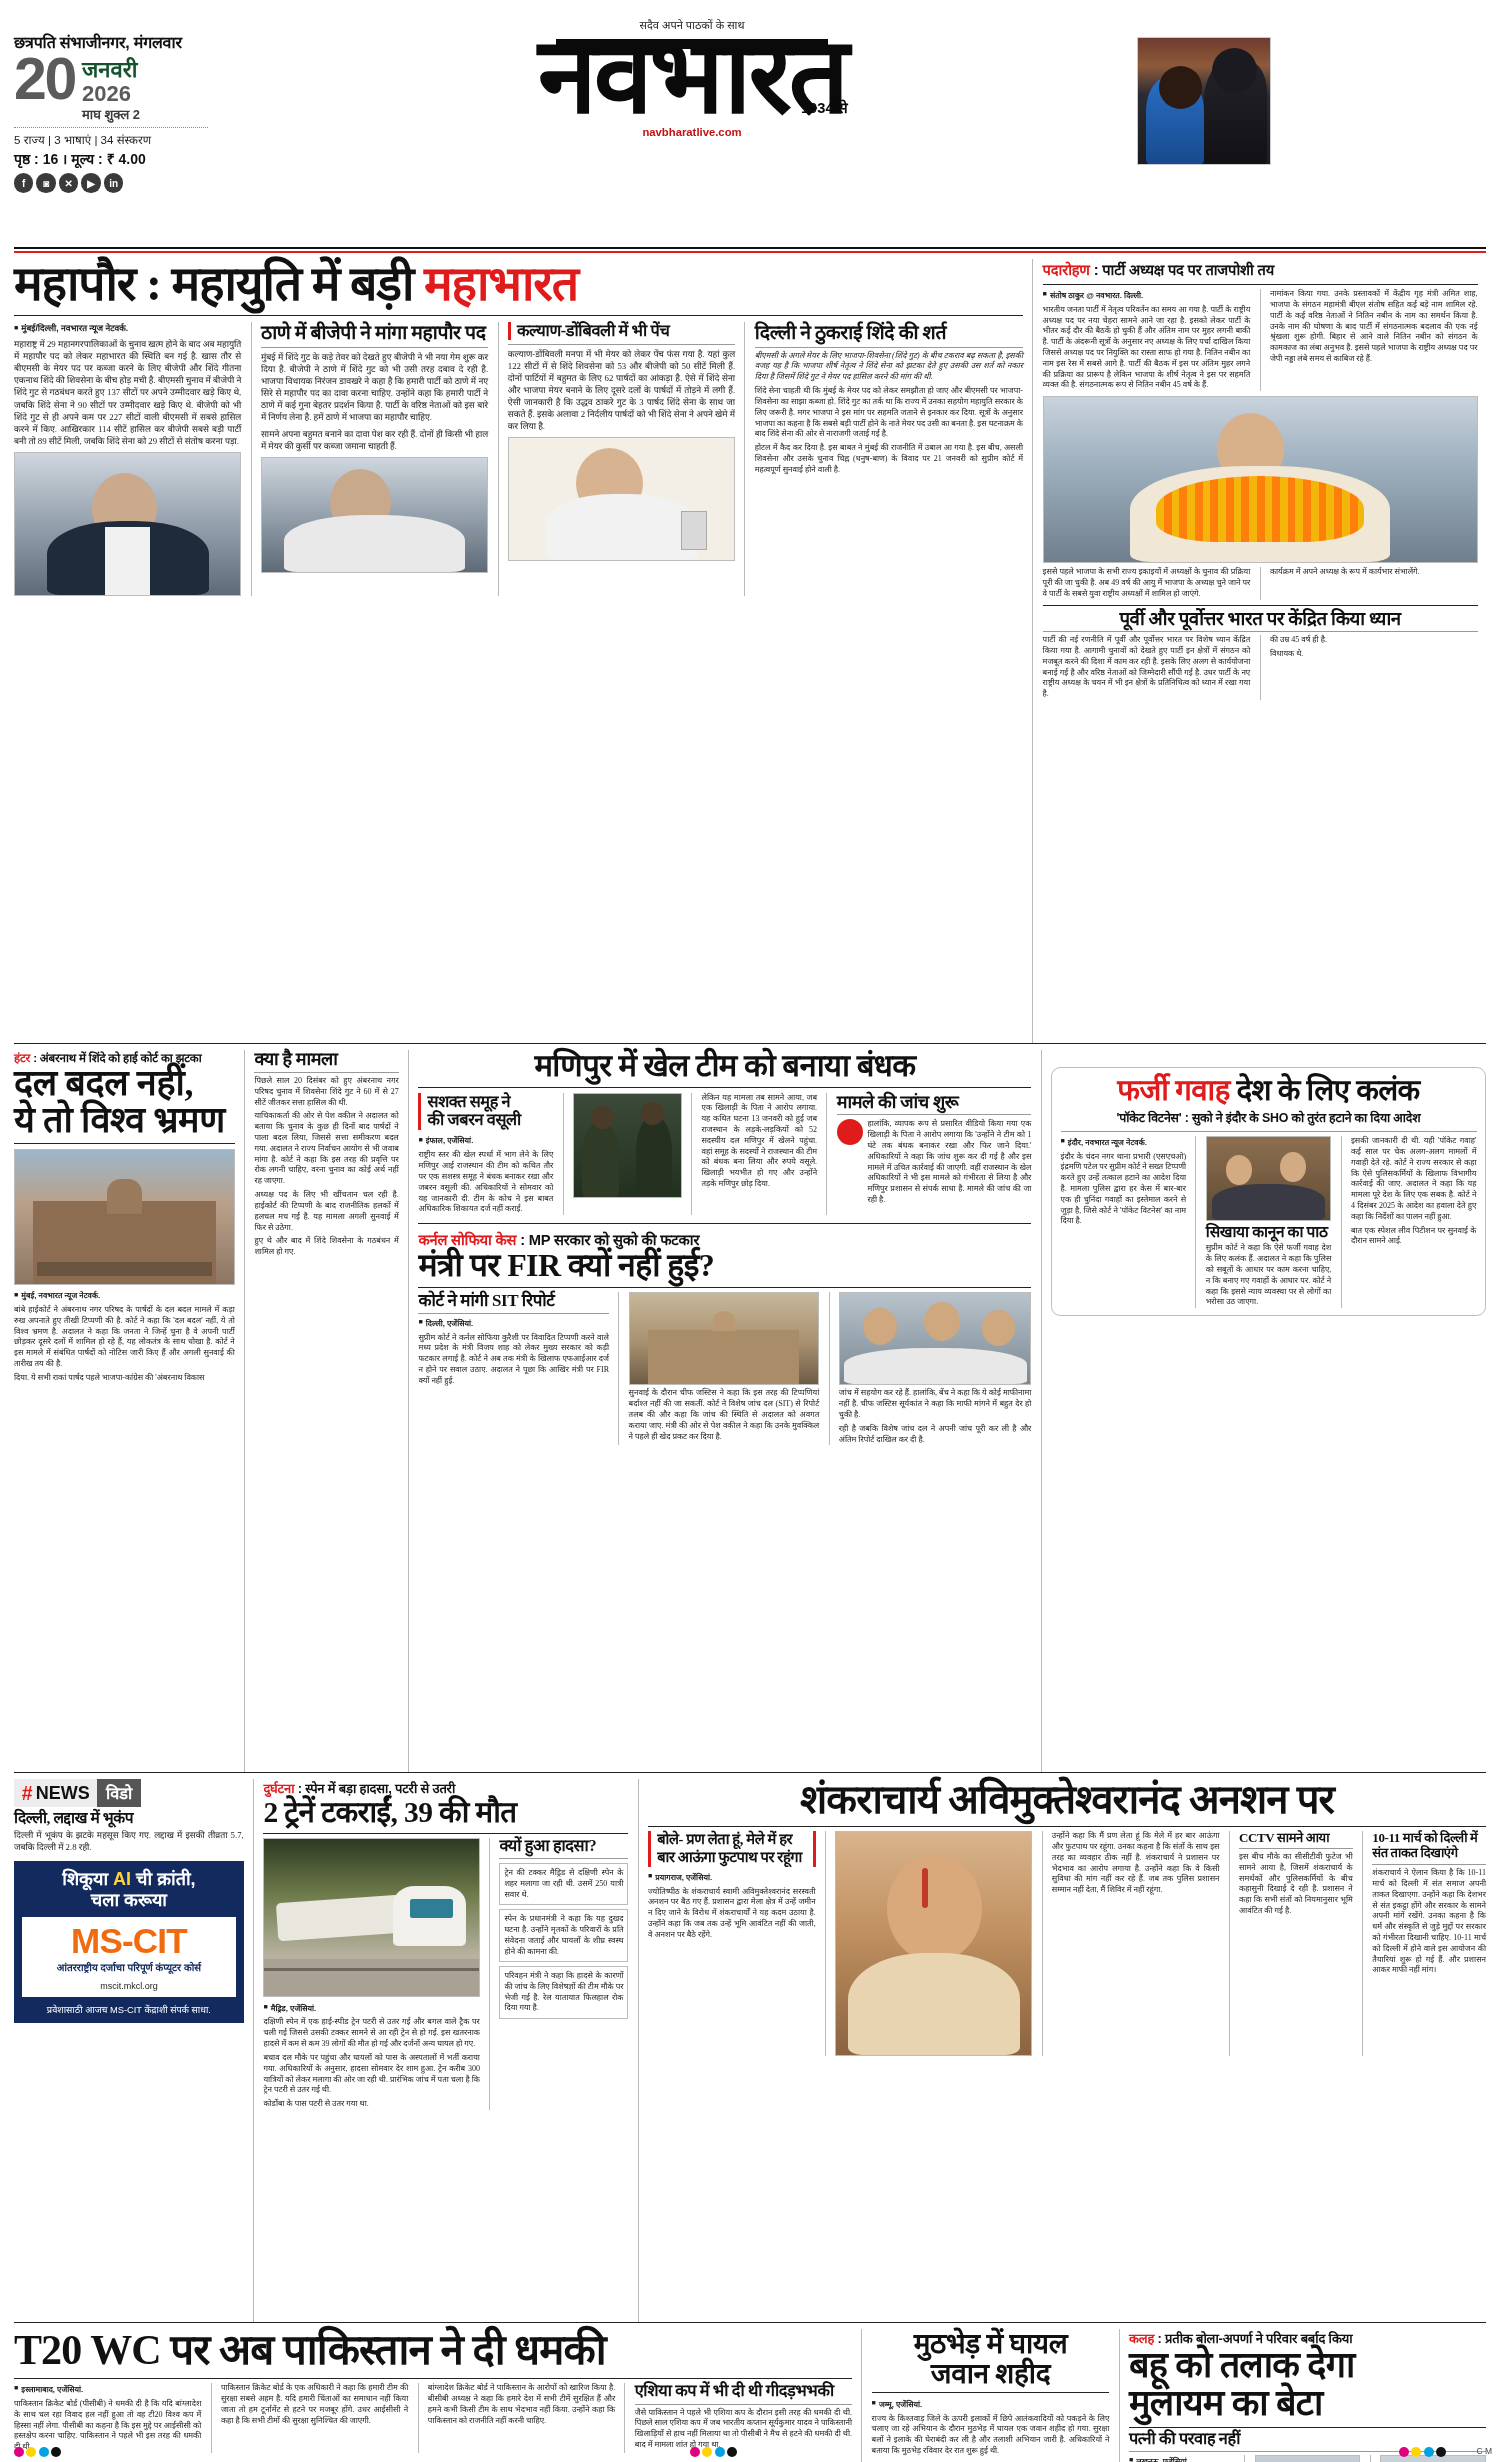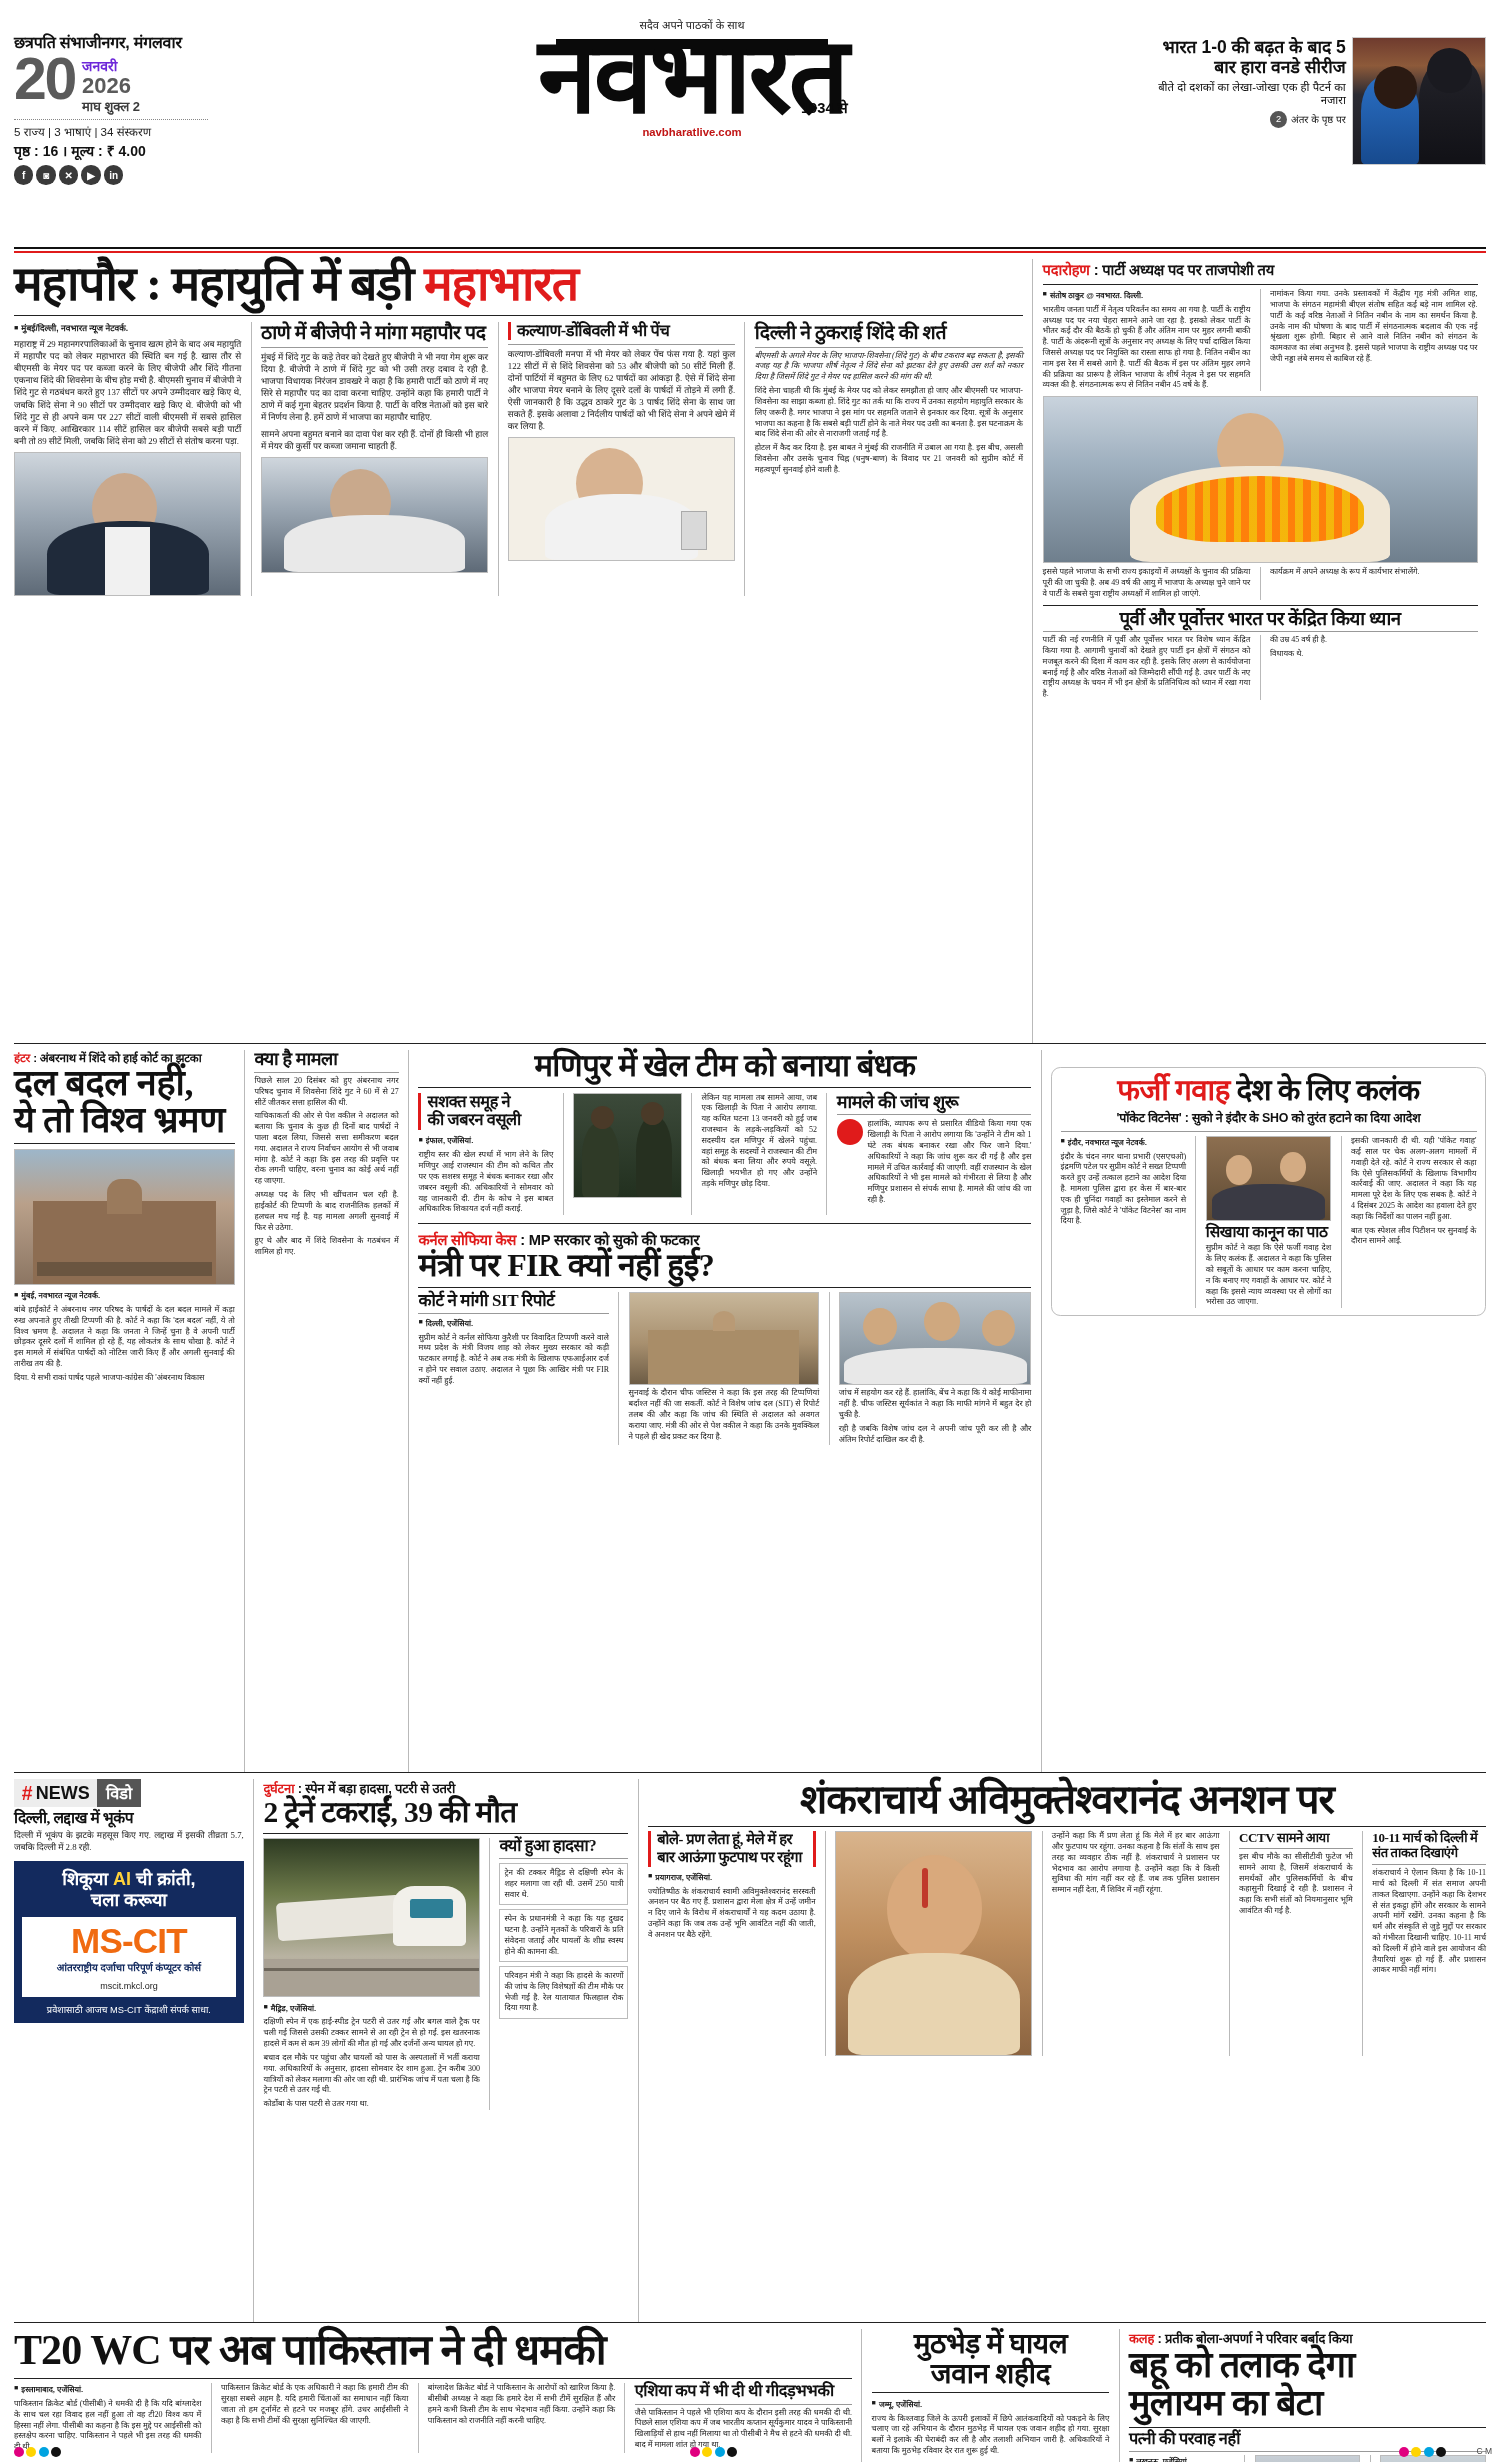--- a/index.html
+++ b/index.html
@@ -37,21 +37,21 @@
   }
 
   
   .masthead { display:flex; align-items:flex-start; height:233px; }
   .mast-left { width:233px; padding-top:20px; }
   .mast-place { font-family:"Liberation Sans",sans-serif; font-weight:bold; font-size:16px; letter-spacing:-0.2px;}
   .datewrap { display:flex; align-items:flex-start; margin-top:1.6px; }
   .bigday { font-family:"Liberation Sans",sans-serif; font-weight:bold; font-size:59px;
             color:#5b5b5b; line-height:.84; letter-spacing:-2.3px; }
   .dcol { margin-left:7px; padding-top:4.7px; }
-  .dmon { font-family:"Liberation Sans",sans-serif; font-weight:bold; font-size:14px; color:#6d28d9; line-height:1;}
+  .dmon { font-family:"Liberation Sans",sans-serif; font-weight:bold; font-size:22px; color:#14532d; line-height:1;}
   .dyr  { font-family:"Liberation Sans",sans-serif; font-weight:bold; font-size:22px; color:#5b5b5b; line-height:1.15;}
   .dtith{ font-family:"Liberation Sans",sans-serif; font-weight:bold; font-size:13px; color:#3b3b3b; line-height:1.2;}
   .dotrule { border-top:1.6px dotted #888; margin:4.7px 0 3.9px 0; width:194px;}
   .mstat { font-family:"Liberation Sans",sans-serif; font-size:11.6px; color:#222; margin-bottom:2.3px;}
   .mprice{ font-family:"Liberation Sans",sans-serif; font-weight:bold; font-size:14px; color:#111; }
   .socials { display:flex; gap:3.1px; margin-top:5.4px; }
   .soc { width:19.4px;height:19.4px;border-radius:50%;background:#3a3a3a;color:#fff;
          display:flex;align-items:center;justify-content:center;font-size:10px;
          font-family:"Liberation Sans",sans-serif; font-weight:bold;}
 
@@ -173,28 +173,20 @@
       <div class="tagline">सदैव अपने पाठकों के साथ</div>
       <div class="logo">
         <span class="logo-overline"></span>
         <span>नवभारत</span>
         <span class="since sans">1934 से</span>
       </div>
       <div class="weburl">navbharatlive.com</div>
     </div>
 
     <div class="mast-right">
-      <div class="mr-text">
-        <div class="mr-head">भारत 1-0 की बढ़त के बाद 5 बार हारा वनडे सीरीज</div>
-        <div class="mr-sub">बीते दो दशकों का लेखा-जोखा एक ही पैटर्न का नजारा</div>
-        <div class="mr-ref">
-          <span class="refbadge">2</span>
-          <span>अंतर के पृष्ठ पर</span>
-        </div>
-      </div>
       <div class="mr-photo">
         <span class="blue"></span>
           <span class="blk"></span>
         <span class="head1"></span>
           <span class="head2"></span>
       </div>
     </div>
   </div>
 
   <div class="lead-rule-top"></div>

